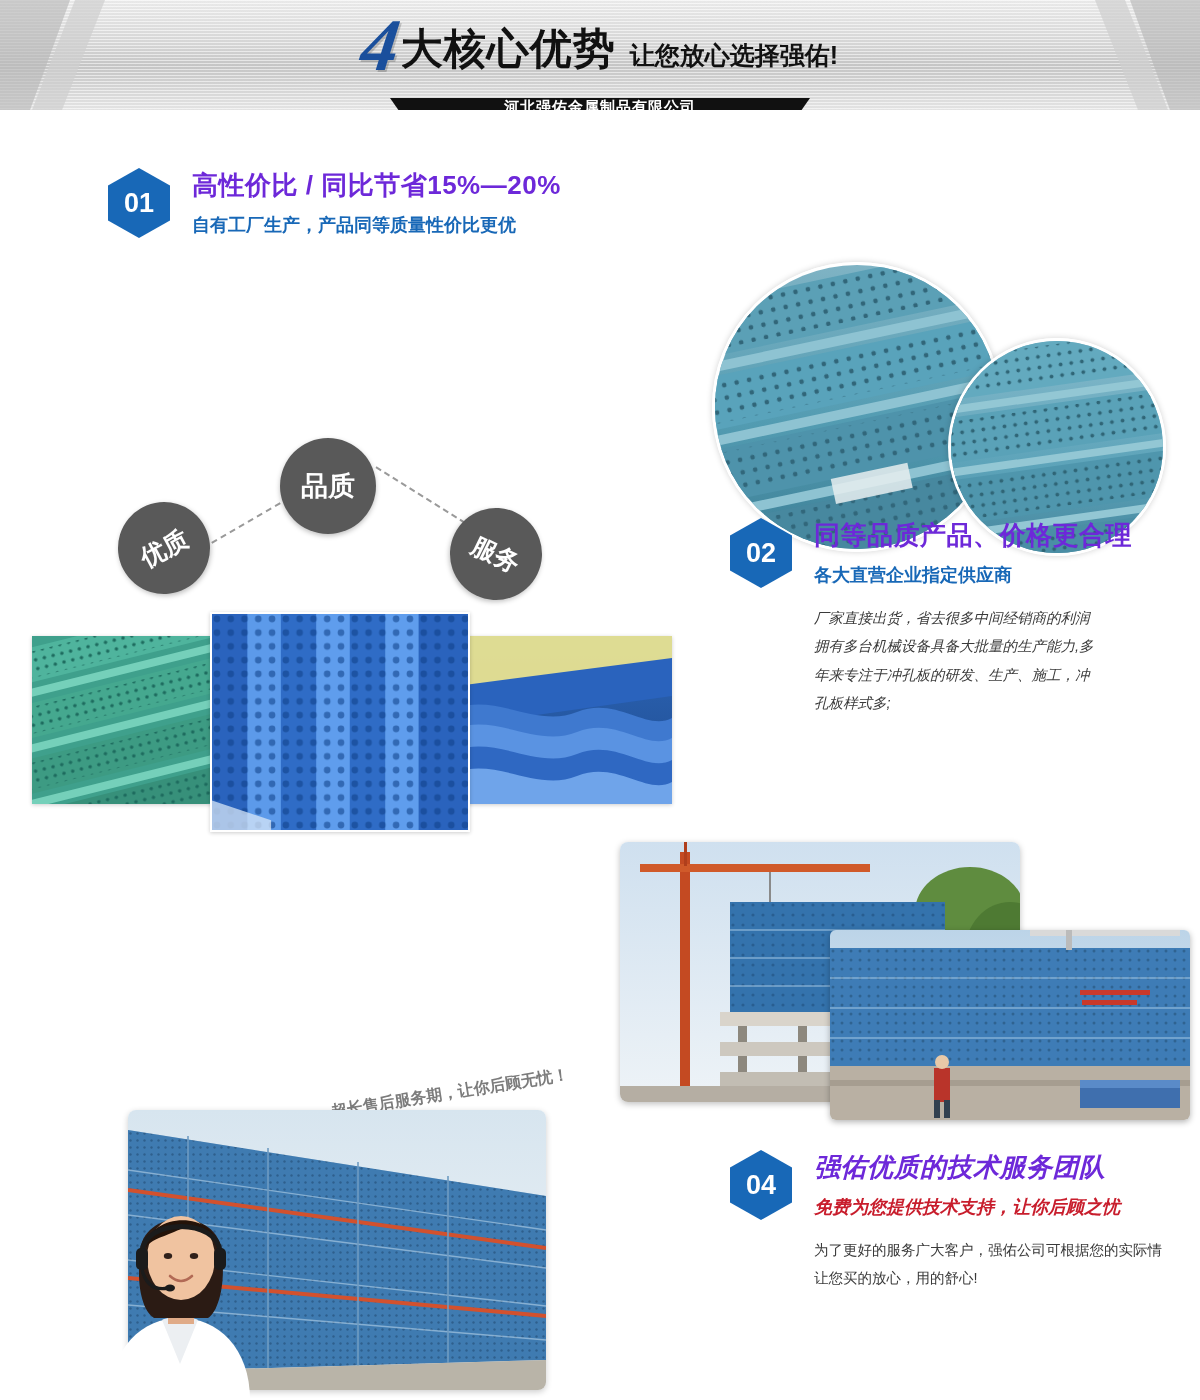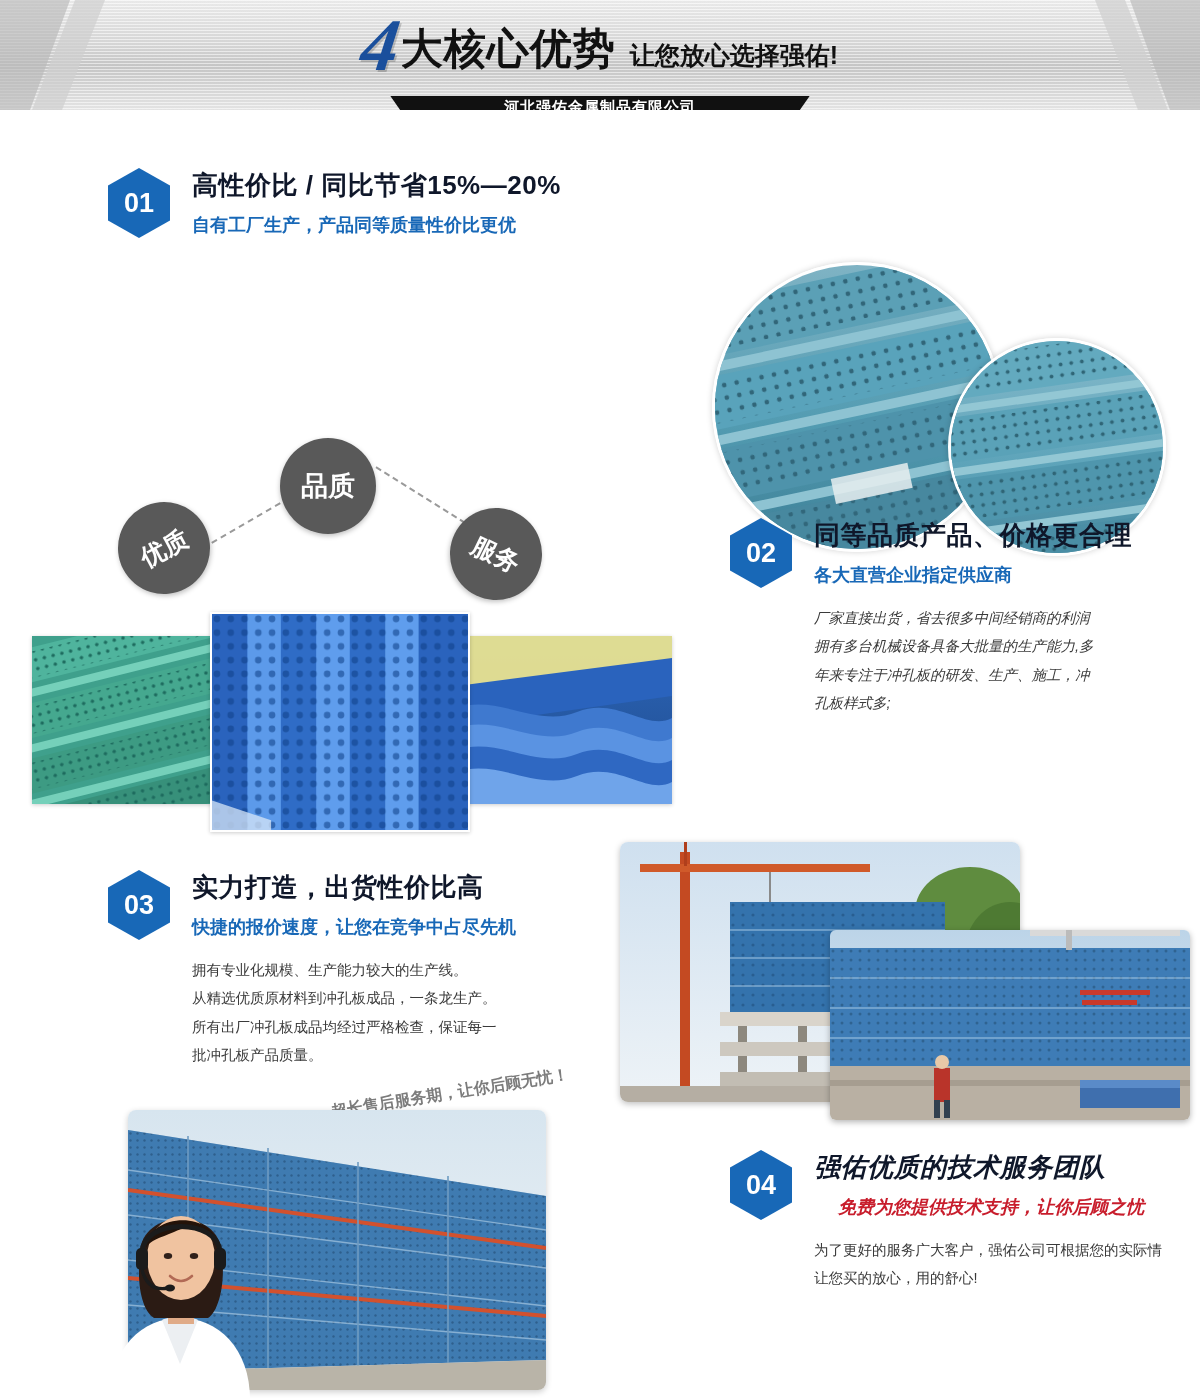--- a/index.html
+++ b/index.html
@@ -55,21 +55,21 @@
   }
   .title-sub {
     font-size: 25px; font-weight: bold; color: #111;
     margin-left: 14px;
     position: relative; top: 10px;
   }
   .company-bar {
     margin-top: 16px;
     position: relative;
     height: 26px;
-    display: flex; align-items: center; justify-content: center;
+    display: flex; justify-content: center;
   }
   .company-bar .bar-bg {
     position: absolute;
     left: 50%; transform: translateX(-50%);
     width: 420px; height: 24px;
     background: #111;
     clip-path: polygon(0 0, 100% 0, 96% 100%, 4% 100%);
   }
   .company-bar .bar-text {
     position: relative;
@@ -83,21 +83,21 @@
   
   .hexnum {
     width: 62px; height: 70px;
     display: flex; align-items: center; justify-content: center;
     color: #fff; font-size: 27px; font-weight: bold;
     font-family: "Liberation Sans", sans-serif;
     background: #1868b7;
     clip-path: polygon(50% 0%, 100% 25%, 100% 75%, 50% 100%, 0% 75%, 0% 25%);
   }
   .heading-main {
-    font-size: 26px; font-weight: bold; color: #0f172a; letter-spacing: .5px;
+    font-size: 26px; font-weight: bold; color: #6d28d9; letter-spacing: .5px;
   }
   .heading-sub {
     font-size: 18px; font-weight: bold; color: #1868b7; margin-top: 10px;
   }
   .body-lines {
     margin-top: 16px;
     font-size: 14.5px; color: #3a3a3a; line-height: 1.95;
   }
   .body-lines div { white-space: nowrap; }
 
@@ -171,21 +171,21 @@
   }
   .agent {
     position: absolute; left: 92px; top: 1168px; width: 175px; height: 232px;
     z-index: 6;
   }
 
   
   .block04 { position: absolute; left: 730px; top: 1150px; width: 460px; }
   .block04 .row { display: flex; }
   .block04 .txt { margin-left: 22px; font-style: italic; }
-  .block04 .heading-sub { color: #c81d2c; margin-left: 24px; }
+  .block04 .heading-sub { color: #c81d2c; }
 </style>
 </head>
 <body>
 
 <div class="page">
 
   <div class="header">
     <div class="stripes"></div>
 
     <svg class="header-accent-left" style="left:0;" viewBox="0 0 120 110" preserveAspectRatio="none">
@@ -369,35 +369,20 @@
       </div>
     </div>
     <div class="body-lines" style="margin-left:84px;font-style:italic;">
       <div>厂家直接出货，省去很多中间经销商的利润</div>
       <div>拥有多台机械设备具备大批量的生产能力,多</div>
       <div>年来专注于冲孔板的研发、生产、施工，冲</div>
       <div>孔板样式多;</div>
     </div>
   </div>
 
-  <div class="block03">
-    <div class="row">
-      <div class="hexnum">03</div>
-      <div class="txt">
-        <div class="heading-main">实力打造，出货性价比高</div>
-        <div class="heading-sub">快捷的报价速度，让您在竞争中占尽先机</div>
-      </div>
-    </div>
-    <div class="body-lines" style="margin-left:84px;">
-      <div>拥有专业化规模、生产能力较大的生产线。</div>
-      <div>从精选优质原材料到冲孔板成品，一条龙生产。</div>
-      <div>所有出厂冲孔板成品均经过严格检查，保证每一</div>
-      <div>批冲孔板产品质量。</div>
-    </div>
-  </div>
 
   <div class="constr constr-a">
     <svg width="100%" height="100%" viewBox="0 0 400 260" preserveAspectRatio="none">
       <defs>
         <linearGradient id="sk1" x1="0" y1="0" x2="0" y2="1">
           <stop offset="0%" stop-color="#cfe0ef"></stop>
           <stop offset="100%" stop-color="#eef3f7"></stop>
         </linearGradient>
         <pattern id="mesh1" width="10" height="10" patternUnits="userSpaceOnUse">
           <rect width="10" height="10" fill="#2f6ea8"></rect>

